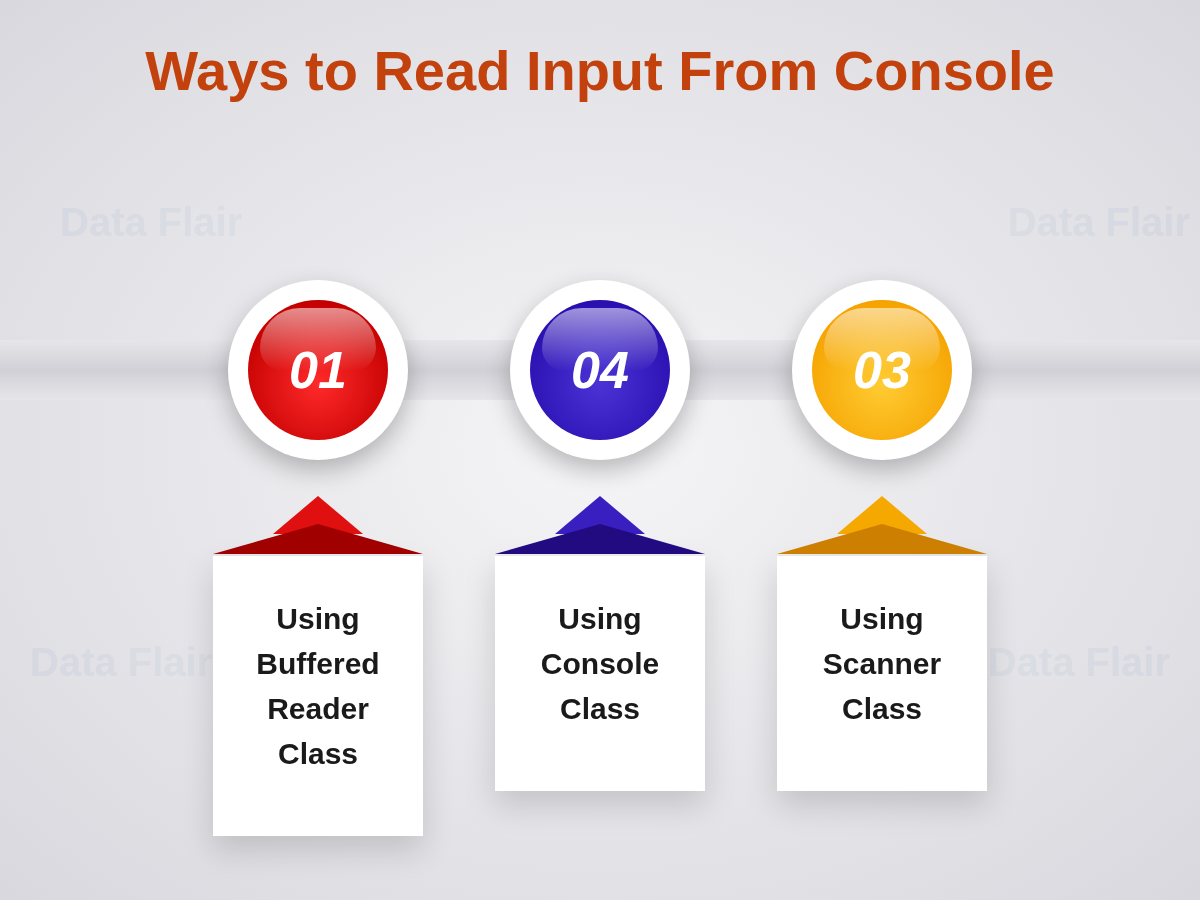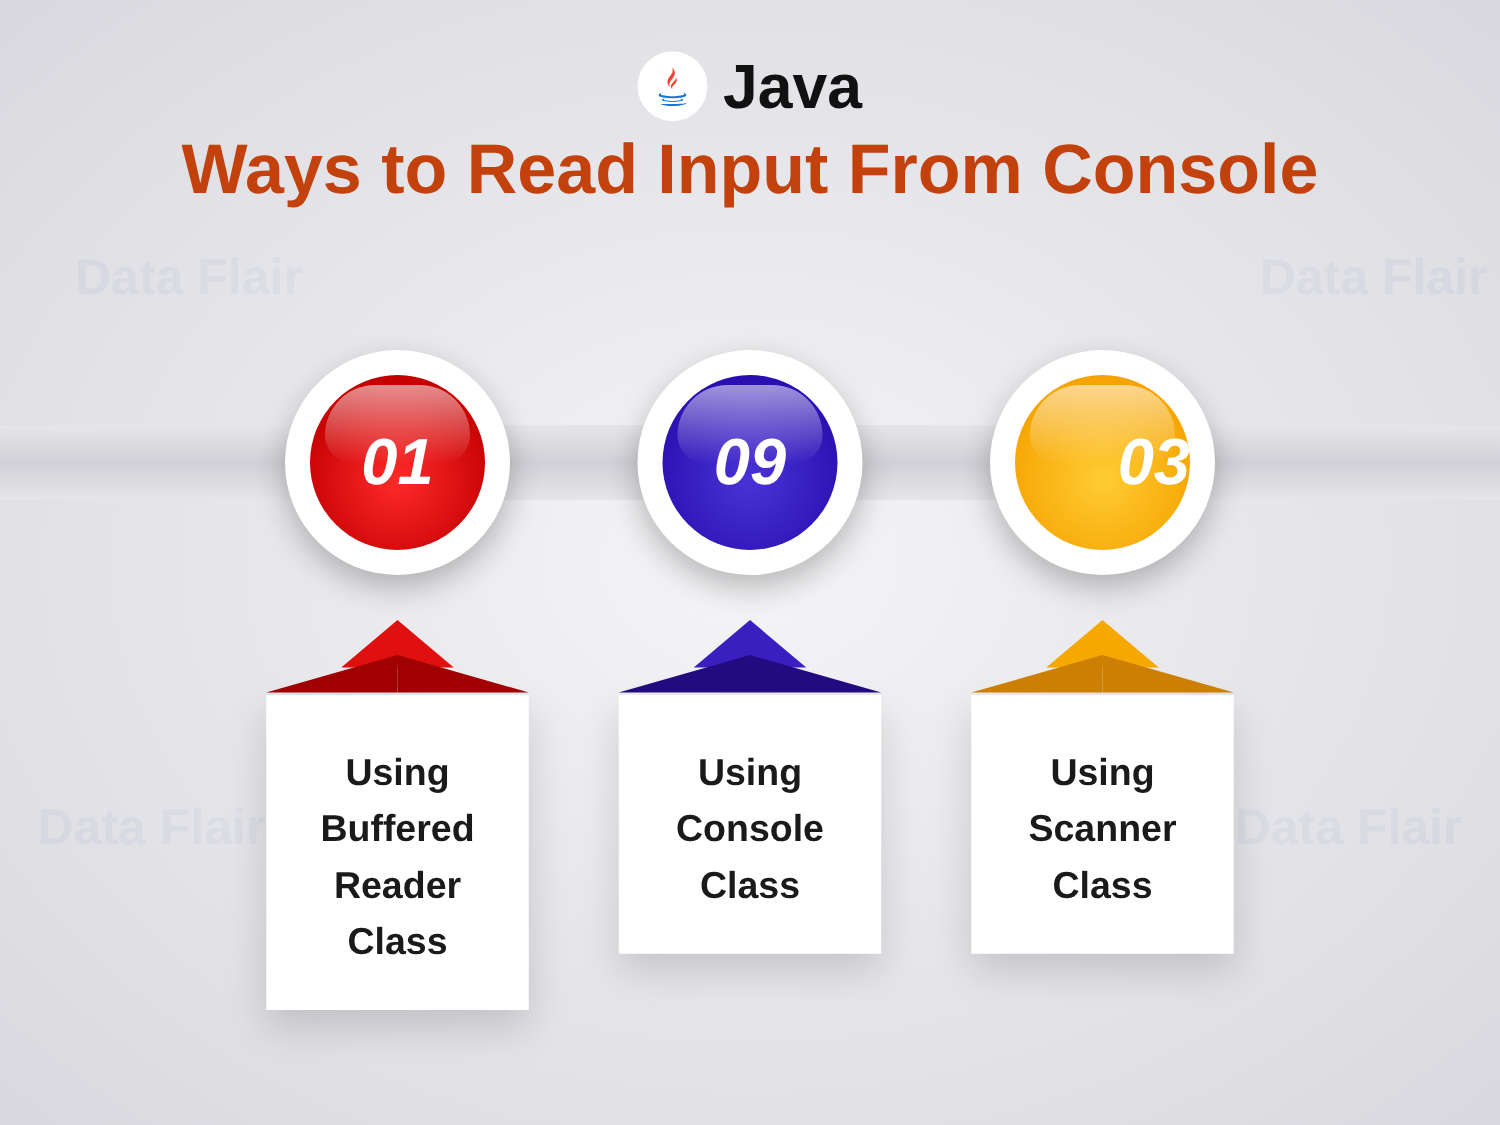--- a/index.html
+++ b/index.html
@@ -105,21 +105,21 @@
     position: absolute;
     top: 8px;
     left: 12px;
     right: 12px;
     height: 45%;
     border-radius: 70px 70px 40px 40px;
     background: linear-gradient(to bottom, rgba(255,255,255,0.55), rgba(255,255,255,0));
   }
   .c-red { background: radial-gradient(circle at 50% 60%, #ff2a2a 0%, #c40000 75%, #8a0000 100%); }
   .c-blue { background: radial-gradient(circle at 50% 60%, #4a33d6 0%, #2a0fb0 75%, #1a0880 100%); }
-  .c-yellow { background: radial-gradient(circle at 50% 60%, #ffcc33 0%, #f5a300 75%, #d48500 100%); justify-content: flex-end; }
+  .c-yellow { background: radial-gradient(circle at 50% 60%, #ffcc33 0%, #f5a300 75%, #d48500 100%); }
   
   .arrow-wrap {
     margin-top: 36px;
     position: relative;
     width: 210px;
     height: 60px;
   }
   .arrow-3d {
     position: absolute;
     left: 50%;
@@ -164,21 +164,21 @@
   .a-red .arrow-base { border-bottom-color: #a00000; }
   .a-blue .arrow-top { border-bottom-color: #3a1fc0; }
   .a-blue .arrow-base { border-bottom-color: #220a80; }
   .a-yellow .arrow-top { border-bottom-color: #f5a800; }
   .a-yellow .arrow-base { border-bottom-color: #cc7f00; }
   
   .card {
     width: 210px;
     background: #fff;
     box-shadow: 0 14px 30px rgba(0,0,0,0.15);
-    padding: 40px 20px 32px 20px;
+    padding: 40px 20px 60px 20px;
     text-align: center;
     font-size: 30px;
     font-weight: 700;
     color: #1a1a1a;
     line-height: 1.5;
   }
 </style>
 </head>
 <body>
 
@@ -192,32 +192,20 @@
     <span>Data Flair</span>
   </div>
 <div class="watermark" style="top:640px; left:520px">
     <span>Data Flair</span>
   </div>
 <div class="watermark" style="top:640px; right:30px">
     <span>Data Flair</span>
   </div>
 
 <div class="header">
-  <div class="title-row">
-    <div class="java-logo">
-      <svg viewBox="0 0 48 48" width="38" height="38">
-        <path fill="#f44336" d="M23.5 5c0 0 5 4 2 9s-6 7-4 11c0 0-4-3-2-8S26 11 23.5 5z"></path>
-        <path fill="#f44336" d="M27 15c0 0 3 3 0 6s-4 4-3 6c0 0-3-2-1-5S28 18 27 15z"></path>
-        <path fill="#1976d2" d="M14 30c0 0-4 1-4 3s7 3 14 3 14-1 14-3-4-3-4-3c0 0 2 1 2 2s-6 2-12 2-12-1-12-2S14 30 14 30z"></path>
-        <path fill="#1976d2" d="M16 36c0 0-3 1-3 2s6 2 11 2 11-1 11-2-3-2-3-2c0 0 1 1 1 1.5s-5 1.5-9 1.5-9-1-9-1.5S16 36 16 36z"></path>
-        <path fill="#1976d2" d="M12 42c0 0 2 2 12 2s14-2 14-3c0 0-1 1-14 1S12 42 12 42z"></path>
-      </svg>
-    </div>
-    <div class="title-java">Java</div>
-  </div>
   <div class="subtitle">Ways to Read Input From Console</div>
 </div>
 
 <div class="band"></div>
 
 <div class="steps">
 
   <div class="step">
     <div class="circle-wrap">
       <div class="circle c-red">
@@ -227,21 +215,21 @@
     <div class="arrow-wrap a-red">
       <div class="arrow-3d arrow-top"></div>
       <div class="arrow-base"></div>
     </div>
     <div class="card">Using Buffered Reader Class</div>
   </div>
 
   <div class="step">
     <div class="circle-wrap">
       <div class="circle c-blue">
-          <span style="position:relative;z-index:2">09</span>
+          <span style="position:relative;z-index:2">04</span>
         </div>
     </div>
     <div class="arrow-wrap a-blue">
       <div class="arrow-3d arrow-top"></div>
       <div class="arrow-base"></div>
     </div>
     <div class="card">Using Console Class</div>
   </div>
 
   <div class="step">

